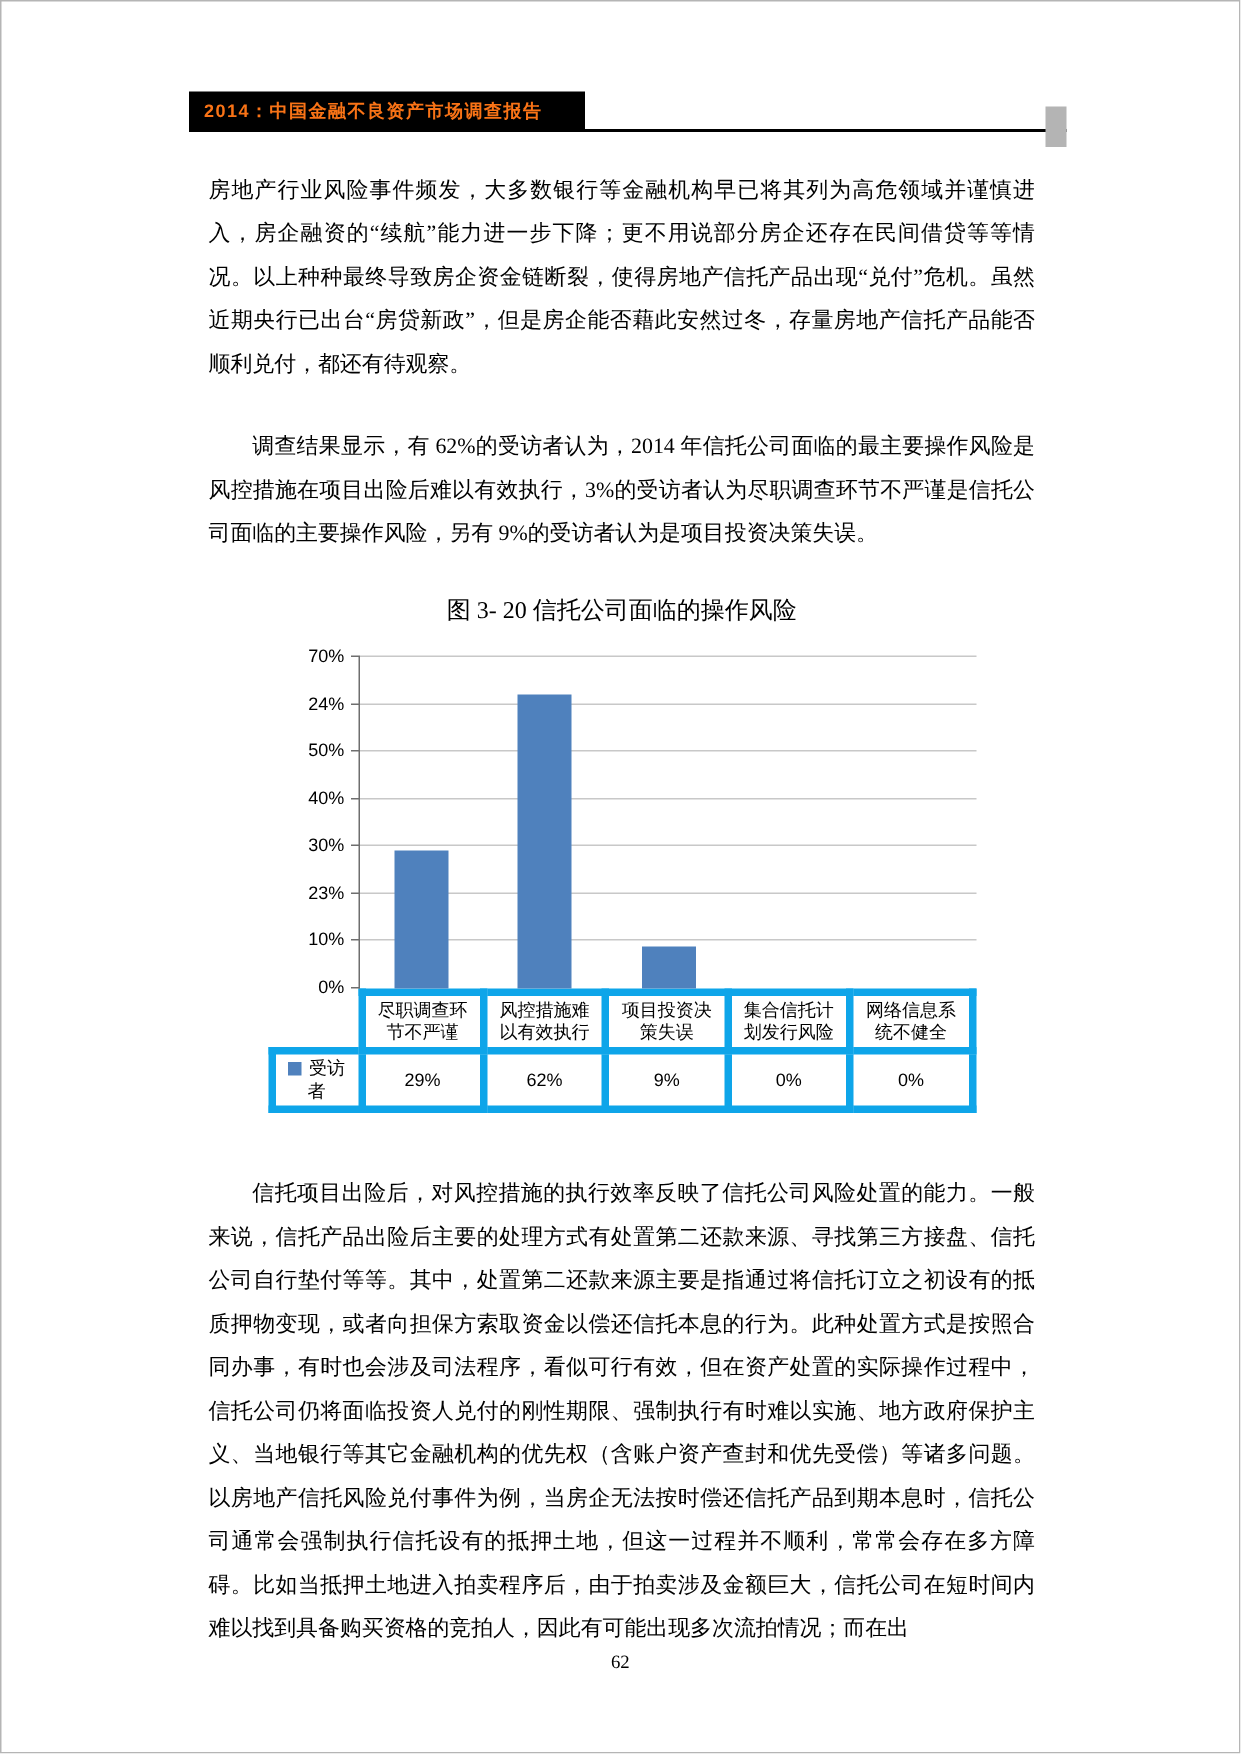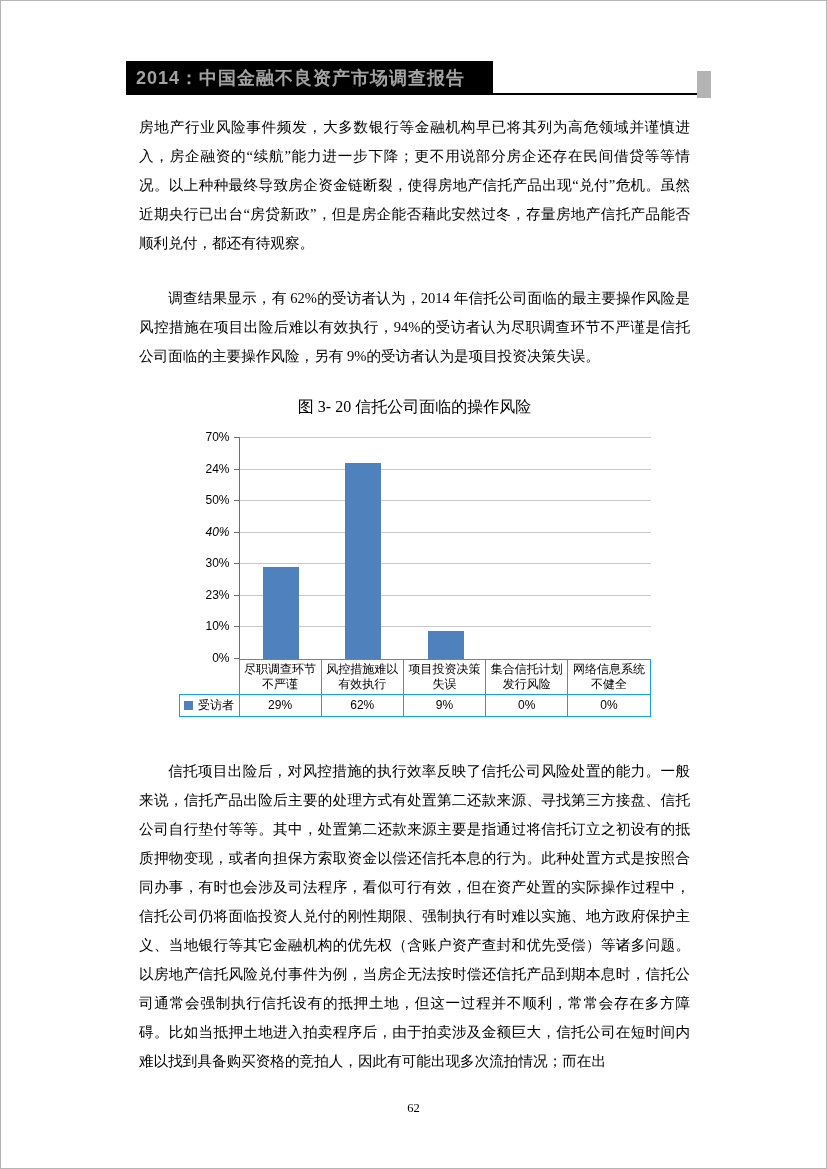--- a/index.html
+++ b/index.html
@@ -5,22 +5,22 @@
   * { box-sizing: border-box; }
   html, body { margin: 0; padding: 0; background: #ffffff; }
   .page {
     width: 827px; height: 1169px; position: relative; overflow: hidden;
     background: #ffffff; border: 1px solid #b5b5b5;
     font-family: "Liberation Serif", serif; color: #000;
   }
   
   .header { position: absolute; top: 60px; left: 125px; right: 115px; display: flex; align-items: flex-end; }
   .header-bar {
-    background: #000; color: #a3a3a3; font-family: "Liberation Sans", sans-serif;
-    font-weight: bold; font-size: 18px; letter-spacing: 1px;
+    background: #000; color: #f97316; font-family: "Liberation Sans", sans-serif;
+    font-weight: bold; font-size: 12px; letter-spacing: 1px;
     padding: 5px 28px 5px 10px; white-space: nowrap;
   }
   .header-rule { flex: 1; height: 0; border-bottom: 2px solid #000; }
   .header-square { position: absolute; top: 70px; right: 115px; width: 14px; height: 27px; background: #b4b4b4; }
   
   .content { position: absolute; top: 100px; left: 122px; width: 583px; }
   .par { font-size: 14.6px; line-height: 29px; text-align: justify; margin: 16px; }
   .par.indent { text-indent: 2em; }
   .par.p1 { margin-top: 12px; }
   .par.heading { font-weight: bold; margin-top: 16px; }
@@ -30,52 +30,52 @@
   
   .chart { width: 472px; margin: 20px auto 0; font-family: "Liberation Sans", sans-serif; }
   .plot-row { display: flex; }
   .y-axis { width: 60px; position: relative; height: 221px; }
   .ytick { position: absolute; right: 9px; font-size: 12px; line-height: 15px; margin-left: 24px; }
   .plot { position: relative; width: 412px; height: 221px; border-left: 1px solid #6e6e6e; }
   .gridline { position: absolute; left: 0; right: 0; height: 1px; background: #c8c8c8; }
   .axis-tick { position: absolute; left: -6px; width: 6px; height: 1px; background: #6e6e6e; }
   .bar { position: absolute; bottom: 0; width: 36px; }
   .chart-table { border-collapse: collapse; table-layout: fixed; width: 472px; }
-  .chart-table td { border: 1px solid #0ea5e9; font-size: 12px; line-height: 15px; text-align: center; padding: 2px 3px; }
+  .chart-table td { border: 5px solid #0ea5e9; font-size: 12px; line-height: 15px; text-align: center; padding: 2px 3px; }
   .chart-table td.corner { border: none; width: 60px; }
   .chart-table td.val { height: 22px; }
   .swatch { display: inline-block; width: 9px; height: 9px; margin-right: 5px; vertical-align: -1px; }
   
   .footer { position: absolute; bottom: 52px; left: 0; width: 100%; text-align: center; font-size: 12.5px; }
 </style>
 </head>
 <body>
 
 <div class="page">
 
   <div class="header">
     <div class="header-bar">2014：中国金融不良资产市场调查报告</div>
     <div class="header-rule"></div>
   </div>
   <div class="header-square"></div>
 
   <div class="content">
     <p class="par p1">房地产行业风险事件频发，大多数银行等金融机构早已将其列为高危领域并谨慎进入，房企融资的“续航”能力进一步下降；更不用说部分房企还存在民间借贷等等情况。以上种种最终导致房企资金链断裂，使得房地产信托产品出现“兑付”危机。虽然近期央行已出台“房贷新政”，但是房企能否藉此安然过冬，存量房地产信托产品能否顺利兑付，都还有待观察。</p>
-    <p class="par indent p2">调查结果显示，有 62%的受访者认为，2014 年信托公司面临的最主要操作风险是风控措施在项目出险后难以有效执行，94%的受访者认为尽职调查环节不严谨是信托公司面临的主要操作风险，另有 9%的受访者认为是项目投资决策失误。</p>
+    <p class="par indent p2">调查结果显示，有 62%的受访者认为，2014 年信托公司面临的最主要操作风险是风控措施在项目出险后难以有效执行，3%的受访者认为尽职调查环节不严谨是信托公司面临的主要操作风险，另有 9%的受访者认为是项目投资决策失误。</p>
 
     <div class="figure">
       <div class="figure-caption">图 3- 20 信托公司面临的操作风险</div>
       <div class="chart">
         <div class="plot-row">
           <div class="y-axis">
               <div class="ytick" style="top: 213px;">0%</div>
               <div class="ytick" style="top: 181.429px;">10%</div>
               <div class="ytick" style="top: 149.857px;">23%</div>
               <div class="ytick" style="top: 118.286px;">30%</div>
-              <div class="ytick" style="top: 86.7143px; font-style: italic;">40%</div>
+              <div class="ytick" style="top: 86.7143px;">40%</div>
               <div class="ytick" style="top: 55.1429px;">50%</div>
               <div class="ytick" style="top: 23.5714px;">24%</div>
               <div class="ytick" style="top: -8px;">70%</div>
             </div>
           <div class="plot">
               <div class="axis-tick" style="bottom: 0px;"></div>
               <div class="gridline" style="bottom: 31.5714px;"></div>
               <div class="axis-tick" style="bottom: 31.5714px;"></div>
               <div class="gridline" style="bottom: 63.1429px;"></div>
               <div class="axis-tick" style="bottom: 63.1429px;"></div>

